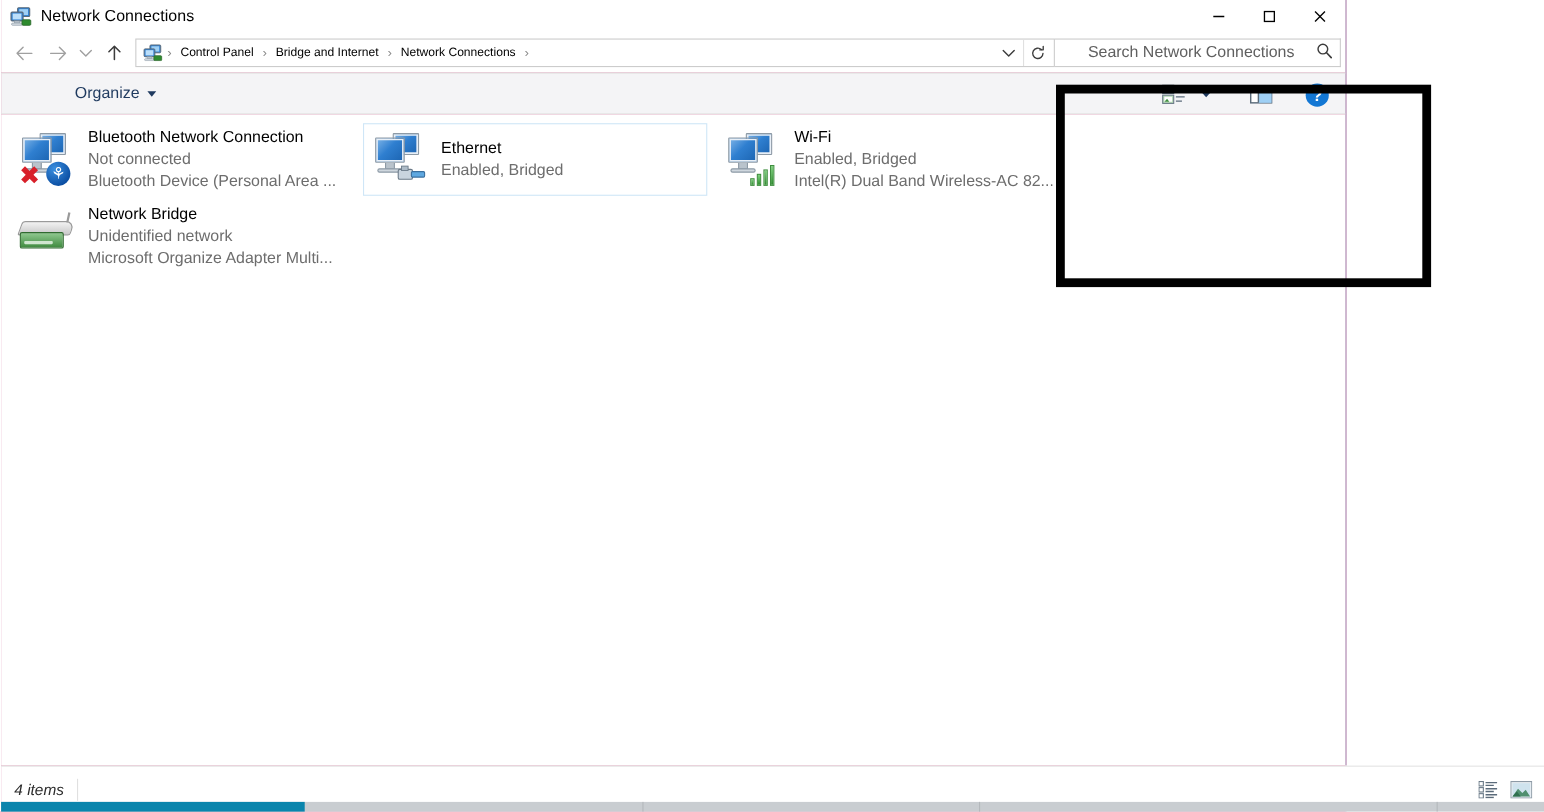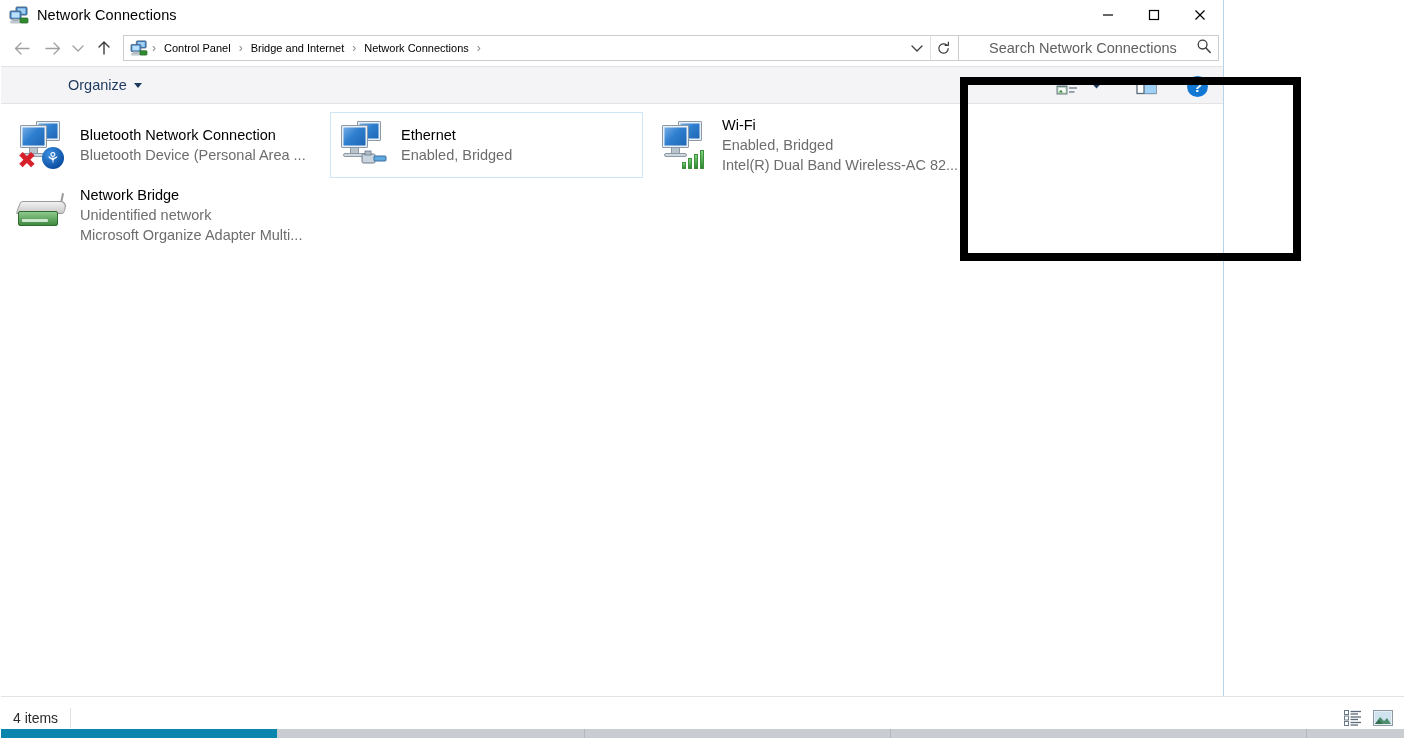--- a/index.html
+++ b/index.html
@@ -331,20 +331,21 @@
     height: 42px;
     background: #ffffff;
     border-top: 1px solid #e3e3e3;
     display: flex;
     align-items: center;
     padding-left: 12px;
   }
   .status-text {
     font-size: 14px;
     color: #2b2b2b;
+    font-style: italic;
   }
   .status-divider {
     width: 1px; height: 20px;
     background: #e0e0e0;
     margin-left: 12px;
   }
   .status-right {
     position: absolute;
     right: 10px;
     display: flex;
@@ -530,20 +531,21 @@
         <div class="tile-icon">
           <div class="mon-back"></div>
           <div class="mon-front"></div>
           <div class="mon-stand"></div>
           <div class="mon-base"></div>
           <div class="badge-x">✖</div>
           <div class="badge-bt">⚘</div>
         </div>
         <div class="tile-text">
           <div class="tile-name">Bluetooth Network Connection</div>
+          <div class="tile-sub">Not connected</div>
           <div class="tile-sub">Bluetooth Device (Personal Area ...</div>
         </div>
       </div>
 
       <div class="tile selected2">
         <div class="tile-icon">
           <div class="mon-back"></div>
           <div class="mon-front"></div>
           <div class="mon-stand"></div>
           <div class="mon-base"></div>

